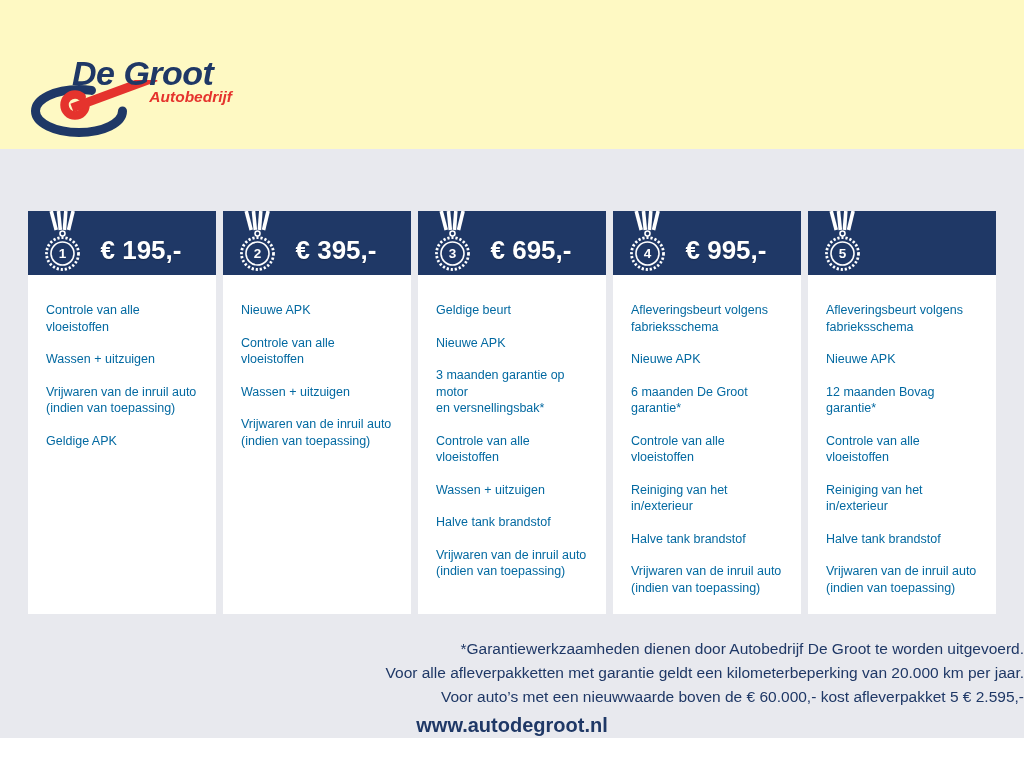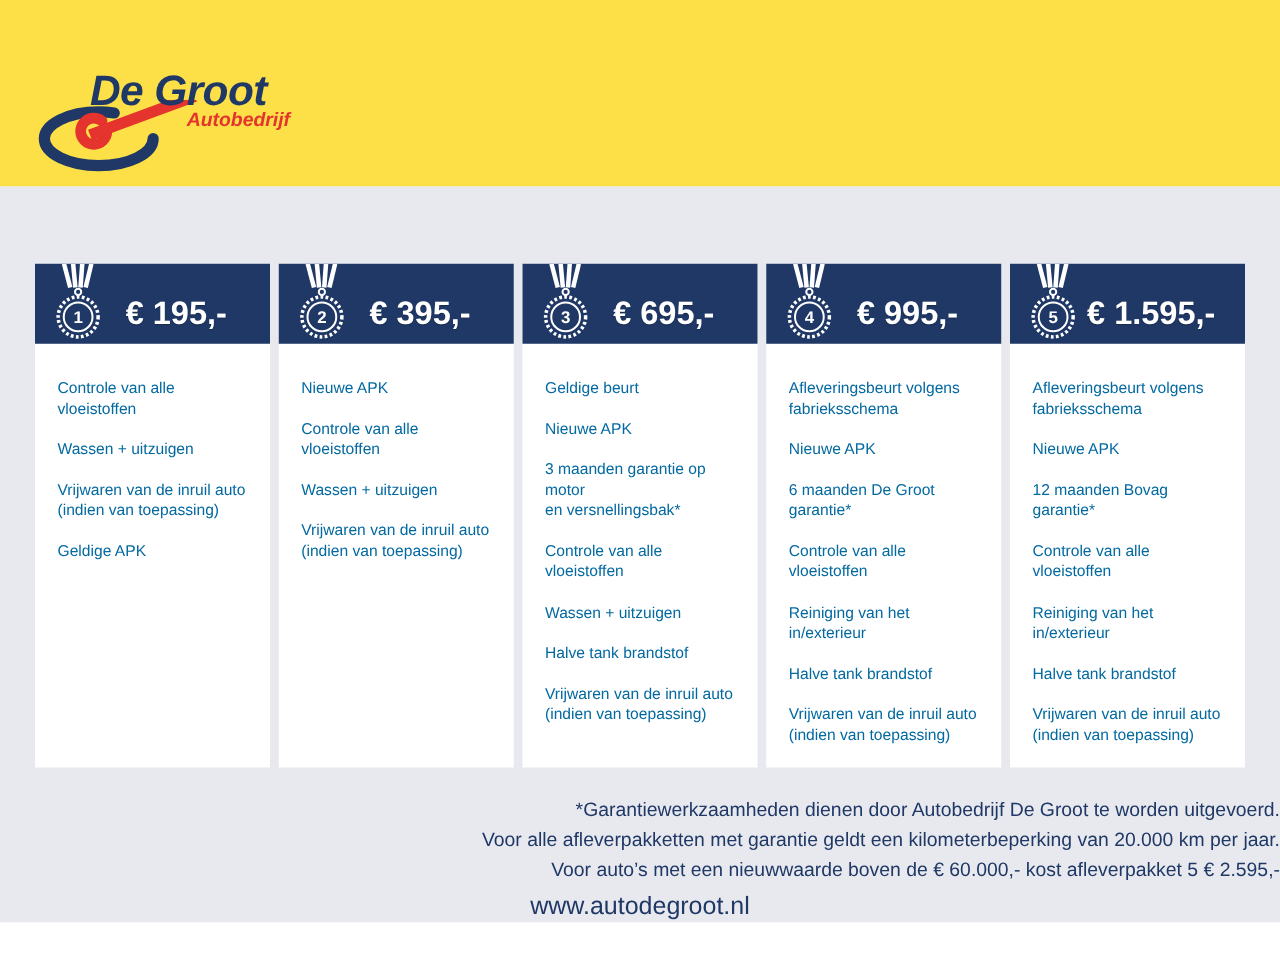--- a/index.html
+++ b/index.html
@@ -1,20 +1,20 @@
 <!DOCTYPE html>
 <html><head>
 <meta charset="utf-8">
 <style>
   * { margin: 0; padding: 0; box-sizing: border-box; }
   html, body { width: 1024px; height: 768px; overflow: hidden; }
   body { font-family: "Liberation Sans", sans-serif; background: #fff; position: relative; }
 
   
-  .top-band { position: relative; height: 149px; background: #fde047; }
+  .top-band { position: relative; height: 149px; background: #fef9c3; }
 
   .logo { position: absolute; left: 28px; top: 42px; width: 210px; height: 100px; }
   .logo-name {
     position: absolute; left: 44px; top: 12px;
     font-size: 34px; font-weight: bold; font-style: italic;
     color: #1f3866; letter-spacing: -0.5px; white-space: nowrap;
   }
   .logo-sub {
     position: absolute; right: 6px; top: 46px;
     font-size: 15.5px; font-weight: bold; font-style: italic;
@@ -57,21 +57,21 @@
     font-size: 12.5px; line-height: 16.5px; color: #0369a1;
     margin-bottom: 16px; white-space: pre-line;
   }
 
   .footnotes { margin-top: 23px; text-align: center; }
   .footnote-line {
     font-size: 15.5px; line-height: 24px; color: #1f3866; text-align: right;
   }
   .website {
     margin-top: 4px; text-align: center;
-    font-size: 20px; line-height: 24px; font-weight: normal; color: #1f3866;
+    font-size: 20px; line-height: 24px; font-weight: bold; color: #1f3866;
   }
 
   
   .bottom-band { height: 30px; background: #ffffff; }
 </style>
 </head>
 <body>
 
 <div class="top-band">
 
@@ -226,23 +226,20 @@
           <line x1="25.8" y1="0" x2="24.4" y2="19" stroke="#fff" stroke-width="3.6"></line>
           <line x1="33.1" y1="0" x2="28.5" y2="19" stroke="#fff" stroke-width="3.6"></line>
 
           <circle cx="22.5" cy="22.5" r="2.5" fill="none" stroke="#fff" stroke-width="1.6"></circle>
 
           <circle cx="22.5" cy="42.5" r="16" fill="none" stroke="#fff" stroke-width="2.8" stroke-dasharray="2.2 1.9"></circle>
 
           <circle cx="22.5" cy="42.5" r="11.5" fill="none" stroke="#fff" stroke-width="1.6"></circle>
           <text x="22.5" y="47.4" text-anchor="middle" fill="#fff" font-size="13.5" font-weight="bold" font-family="Liberation Sans, sans-serif">5</text>
         </svg>
-        <div class="price-wrap">
-          <span class="price">€ 1.595,-</span>
-        </div>
       </header>
       <ul class="features">
           <li>Afleveringsbeurt volgens
 fabrieksschema</li>
           <li>Nieuwe APK</li>
           <li>12 maanden Bovag garantie*</li>
           <li>Controle van alle vloeistoffen</li>
           <li>Reiniging van het in/exterieur</li>
           <li>Halve tank brandstof</li>
           <li>Vrijwaren van de inruil auto

